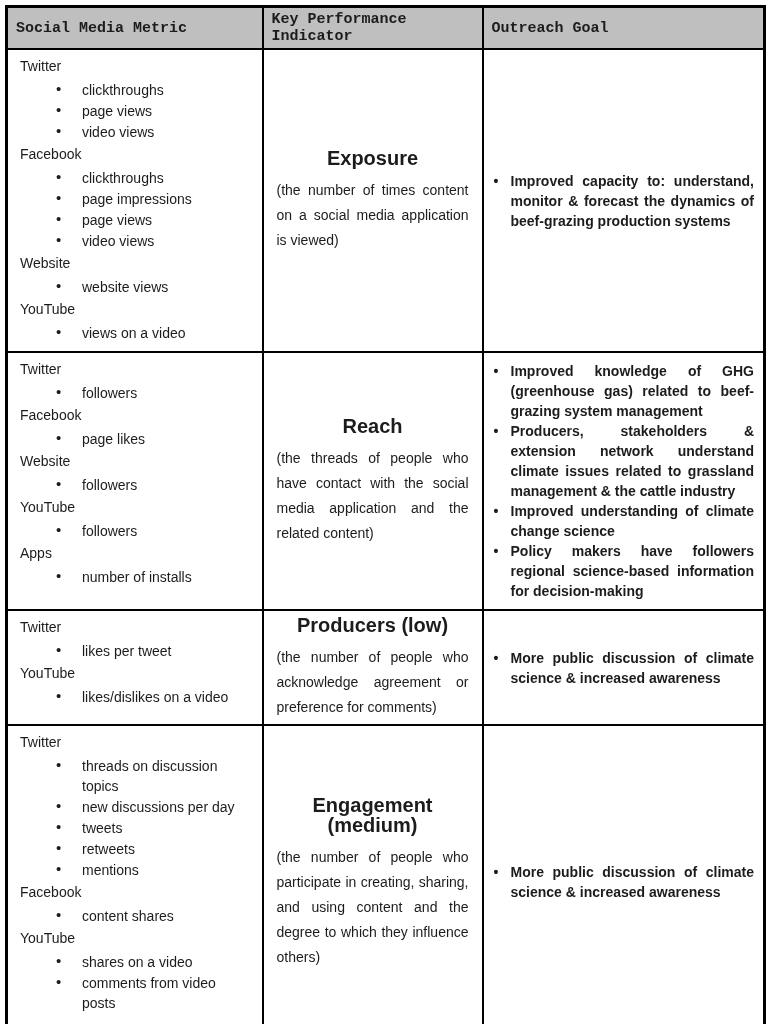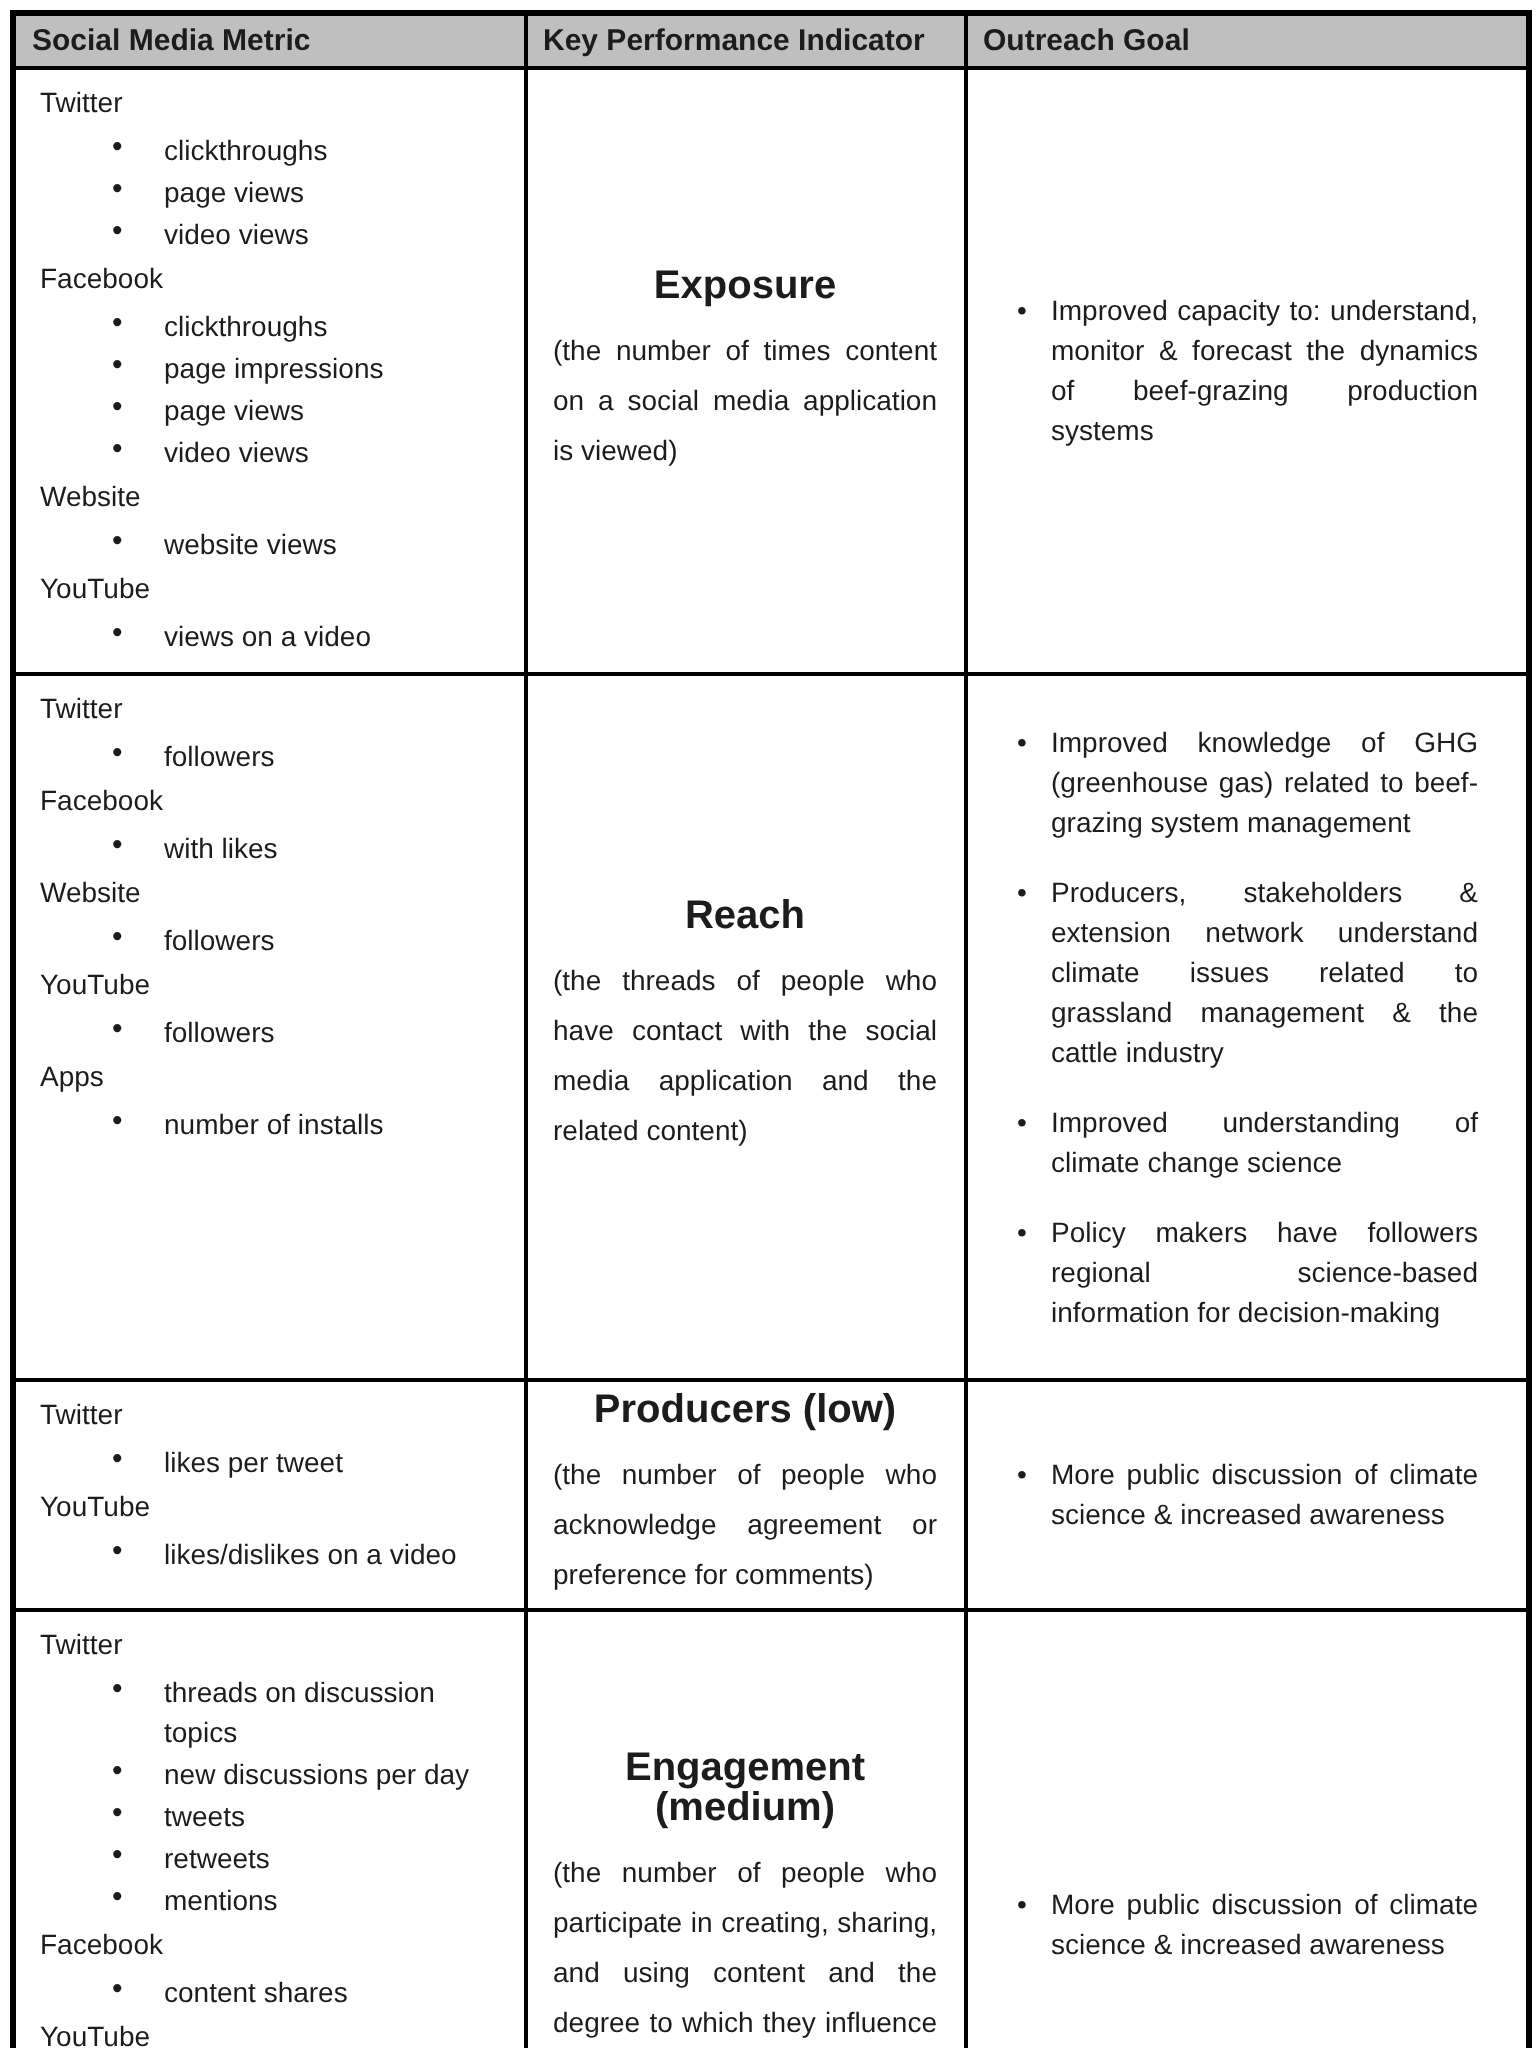--- a/index.html
+++ b/index.html
@@ -21,21 +21,21 @@
   table{
     width:758px;
     table-layout:fixed;
     border-collapse:collapse;
     border:3px solid var(--border-color);
   }
   th,td{
     border:2px solid var(--border-color);
     overflow:hidden;
   }
-  thead tr{height:27px;}
+  thead tr{height:27px;font-family:Liberation Mono, monospace;}
   th{
     background:var(--header-bg);
     text-align:left;
     font-weight:bold;
     font-size:15px;
     padding:3px 8px;
     vertical-align:middle;
   }
   tbody tr:nth-child(1){height:297px;}
   tbody tr:nth-child(2){height:255px;}
@@ -94,21 +94,22 @@
   ul.goal-list{
     list-style:none;
     margin:0;
     padding:0;
   }
   ul.goal-list li{
     position:relative;
     padding-left:19px;
     text-align:justify;
     line-height:20px;
-    margin:15px;
+    margin:0;
+    font-weight:bold;
   }
   ul.goal-list li::before{
     content:"\2022";
     position:absolute;
     left:2px;
     top:0;
   }
 </style>
 </head>
 <body>
@@ -163,21 +164,21 @@
     </td>
   </tr>
         <tr>
     <td class="metric-cell">
             <div class="platform">Twitter</div>
             <ul class="metric-list">
               <li>followers</li>
             </ul>
             <div class="platform">Facebook</div>
             <ul class="metric-list">
-              <li>with likes</li>
+              <li>page likes</li>
             </ul>
             <div class="platform">Website</div>
             <ul class="metric-list">
               <li>followers</li>
             </ul>
             <div class="platform">YouTube</div>
             <ul class="metric-list">
               <li>followers</li>
             </ul>
             <div class="platform">Apps</div>

